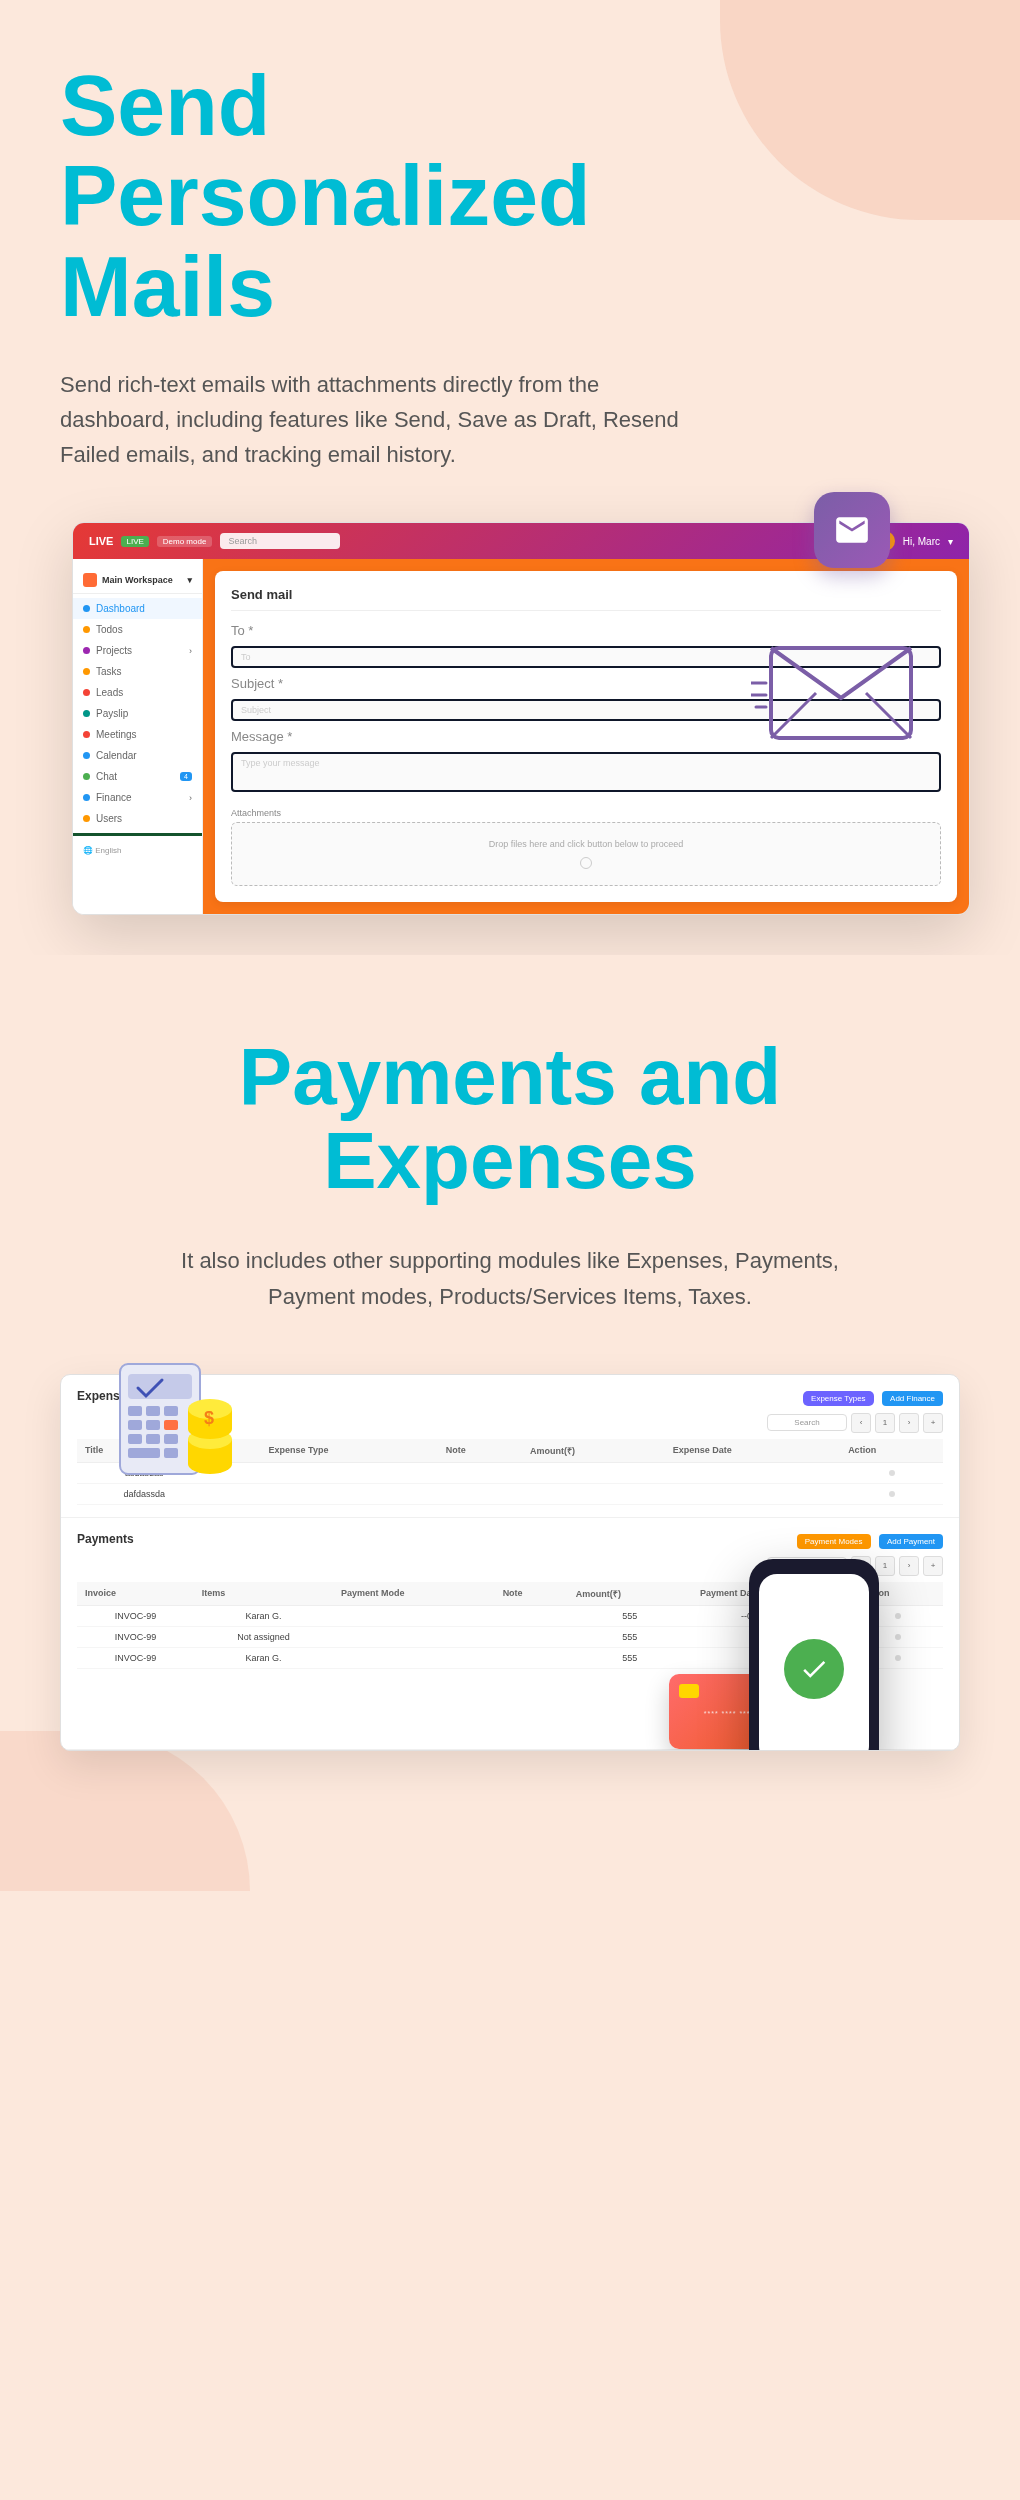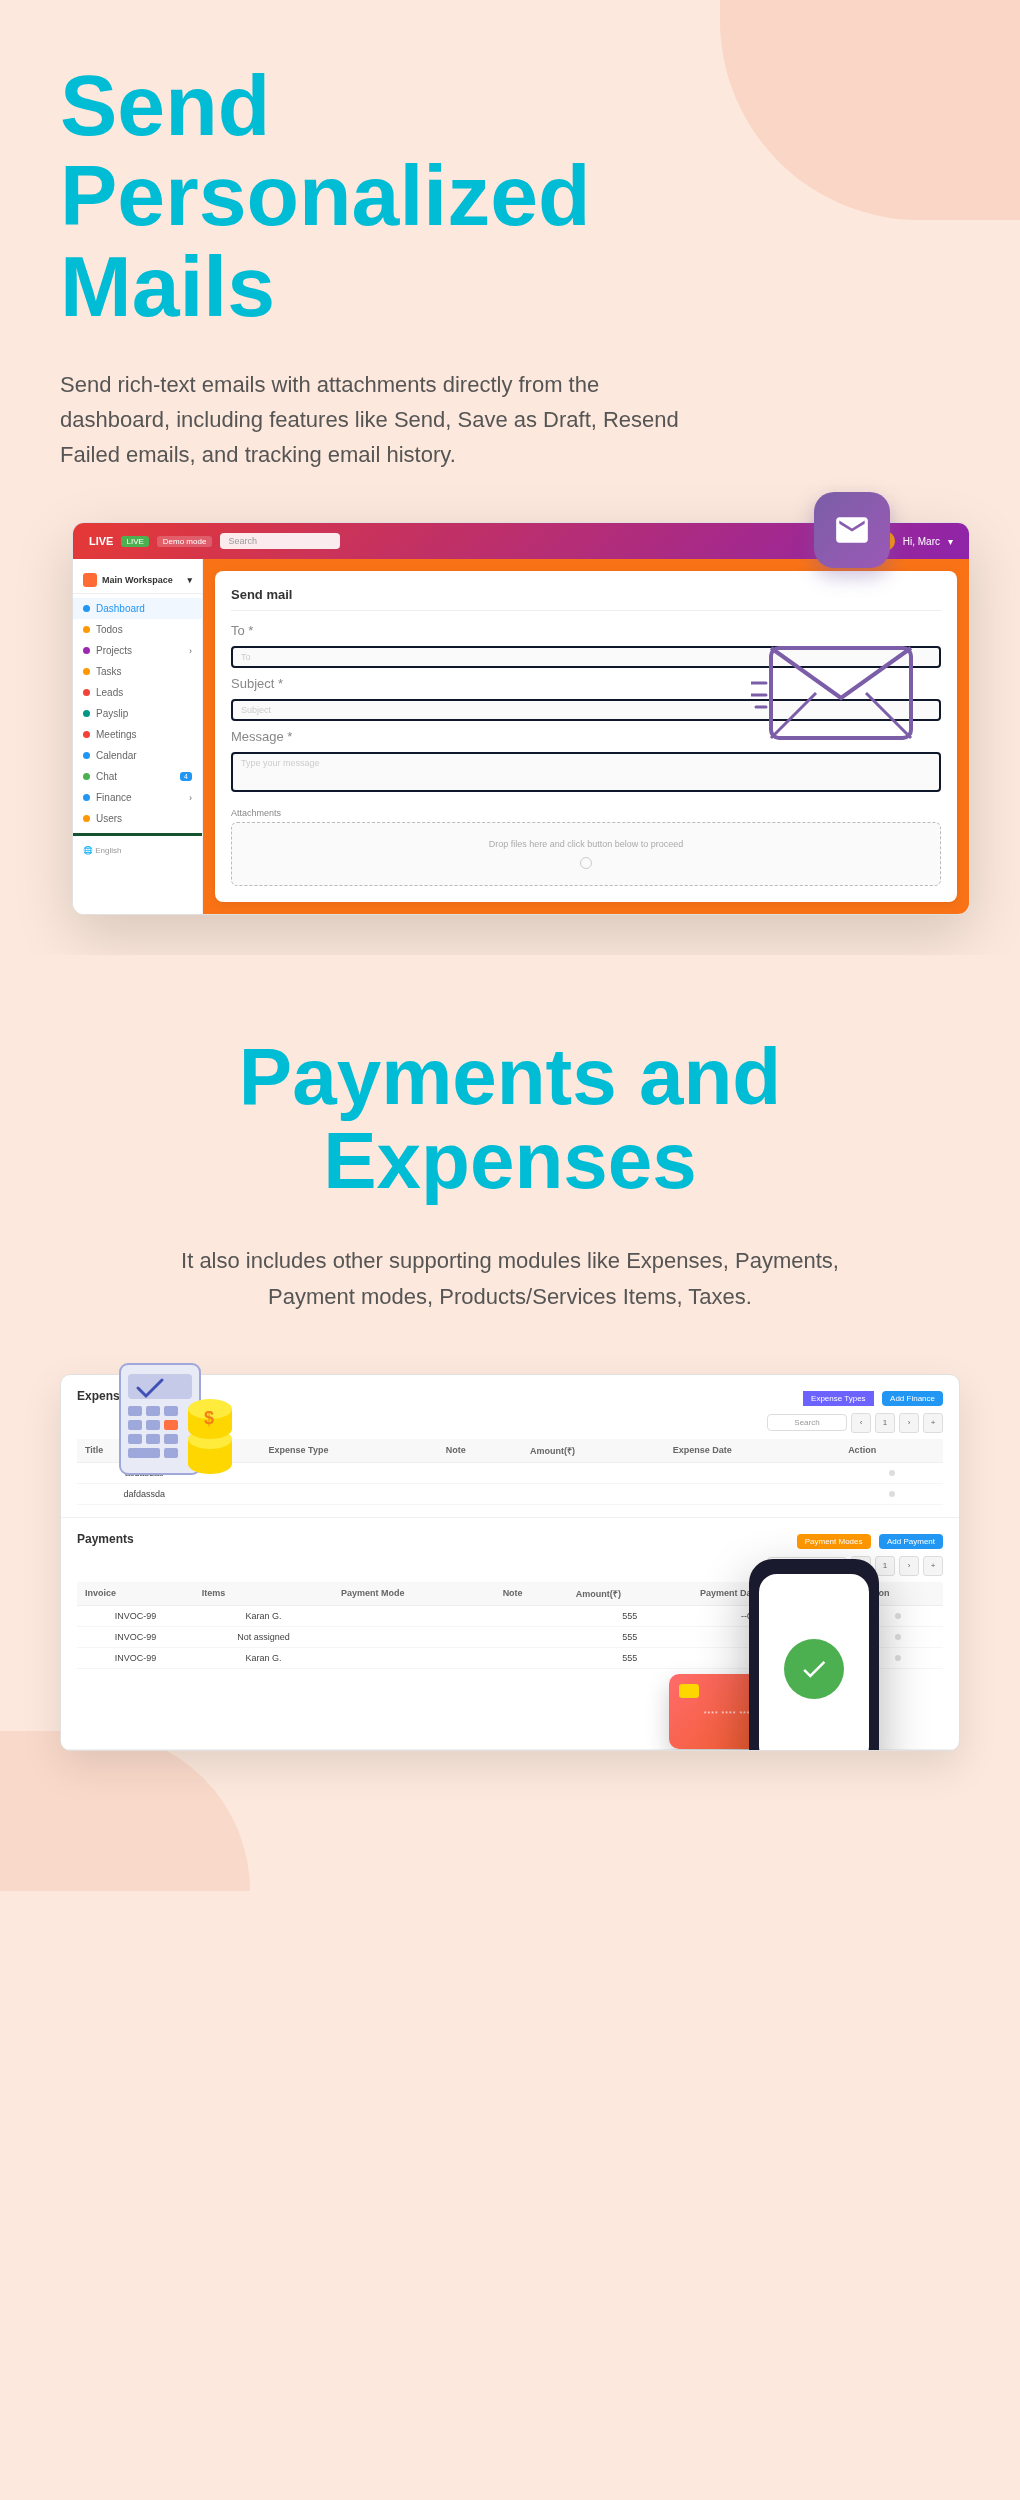--- a/index.html
+++ b/index.html
@@ -323,21 +323,21 @@
     .section-block-title {
       font-size: 12px;
       font-weight: 600;
       color: #333;
     }
     .btn-expense-types {
       background: #6c63ff;
       color: white;
       font-size: 8px;
       padding: 3px 8px;
-      border-radius: 0;
+      border-radius: 5px;
       margin-right: 4px;
     }
     .btn-add {
       background: #2196F3;
       color: white;
       font-size: 8px;
       padding: 3px 8px;
       border-radius: 4px;
     }
     .btn-payment-modes {

